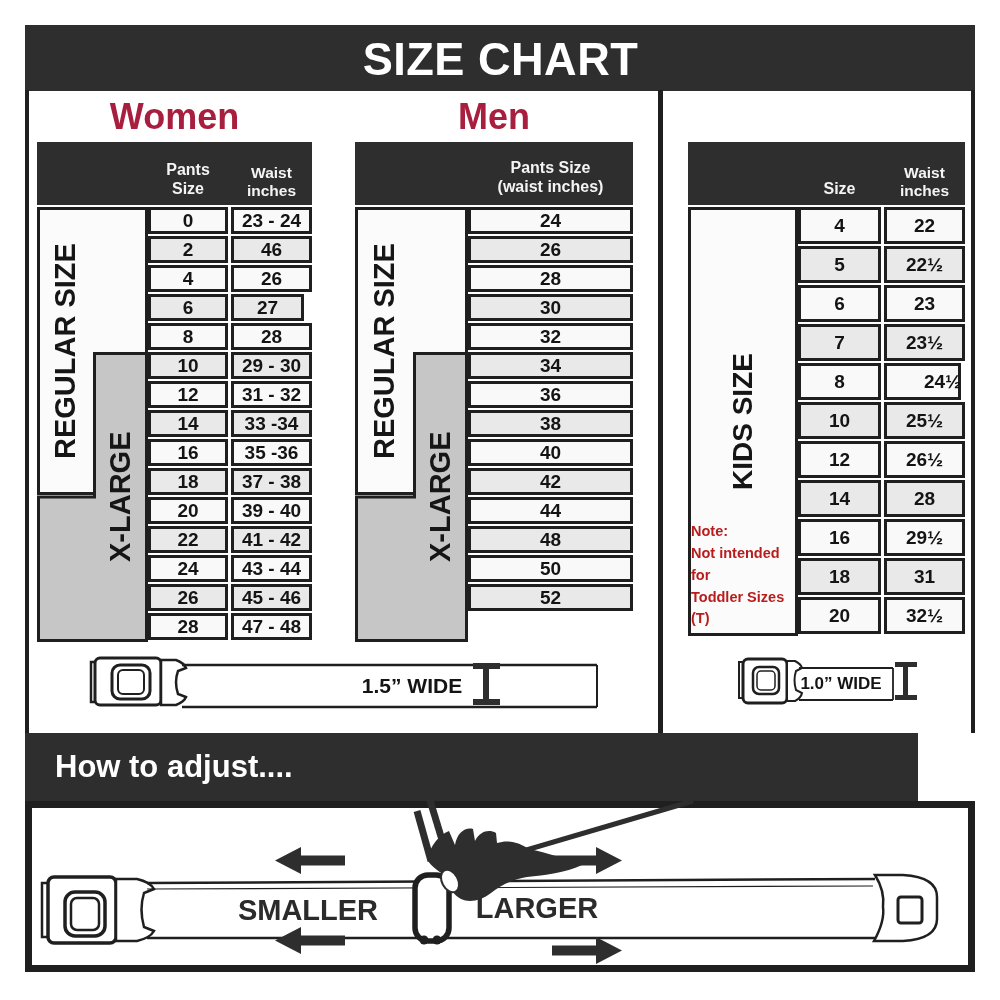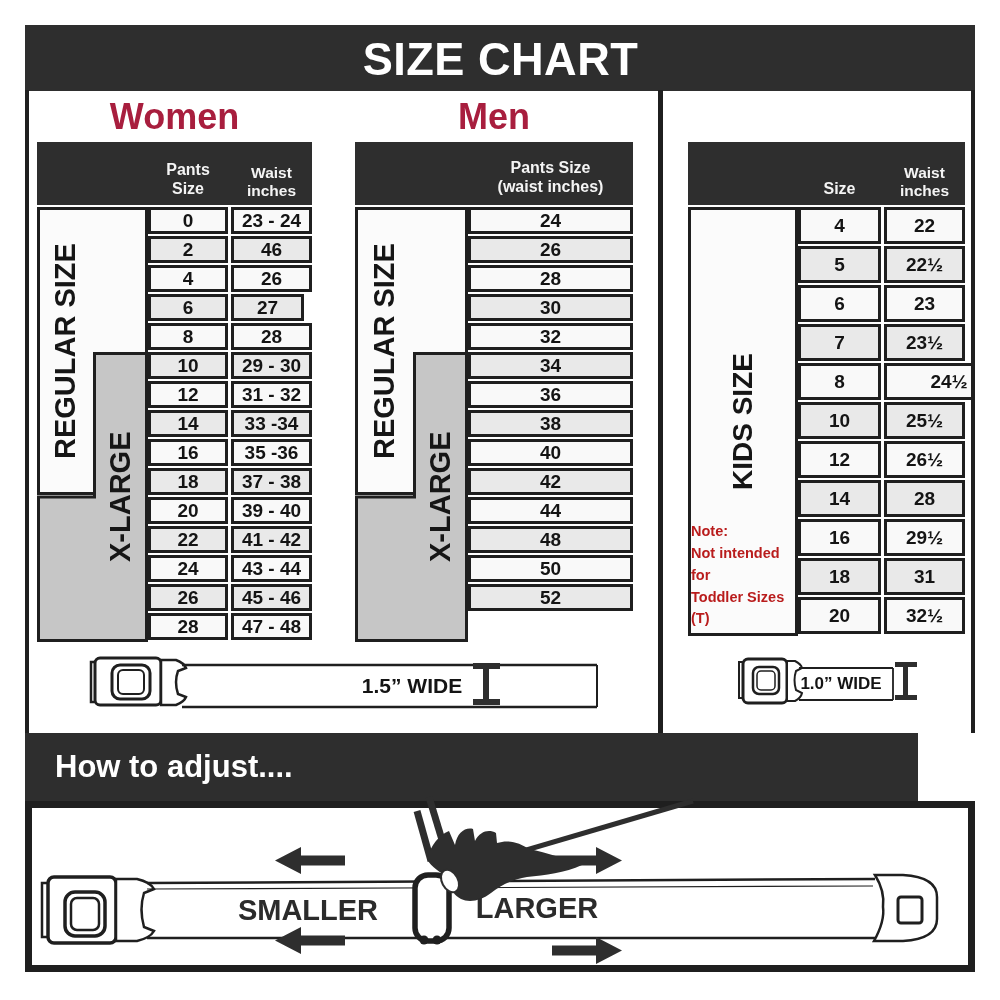--- a/index.html
+++ b/index.html
@@ -243,21 +243,21 @@
           <div class="trow">
             <div class="tcell" style="width: 83px;">6</div>
             <div class="tcell" style="width: 81px;">23</div>
           </div>
           <div class="trow">
             <div class="tcell" style="width: 83px;">7</div>
             <div class="tcell" style="width: 81px;">23½</div>
           </div>
           <div class="trow">
             <div class="tcell" style="width: 83px;">8</div>
-            <div class="tcell" style="width: 90px; padding-left: 40px;">24½</div>
+            <div class="tcell" style="width: 77px; padding-left: 40px;">24½</div>
           </div>
           <div class="trow">
             <div class="tcell" style="width: 83px;">10</div>
             <div class="tcell" style="width: 81px;">25½</div>
           </div>
           <div class="trow">
             <div class="tcell" style="width: 83px;">12</div>
             <div class="tcell" style="width: 81px;">26½</div>
           </div>
           <div class="trow">

